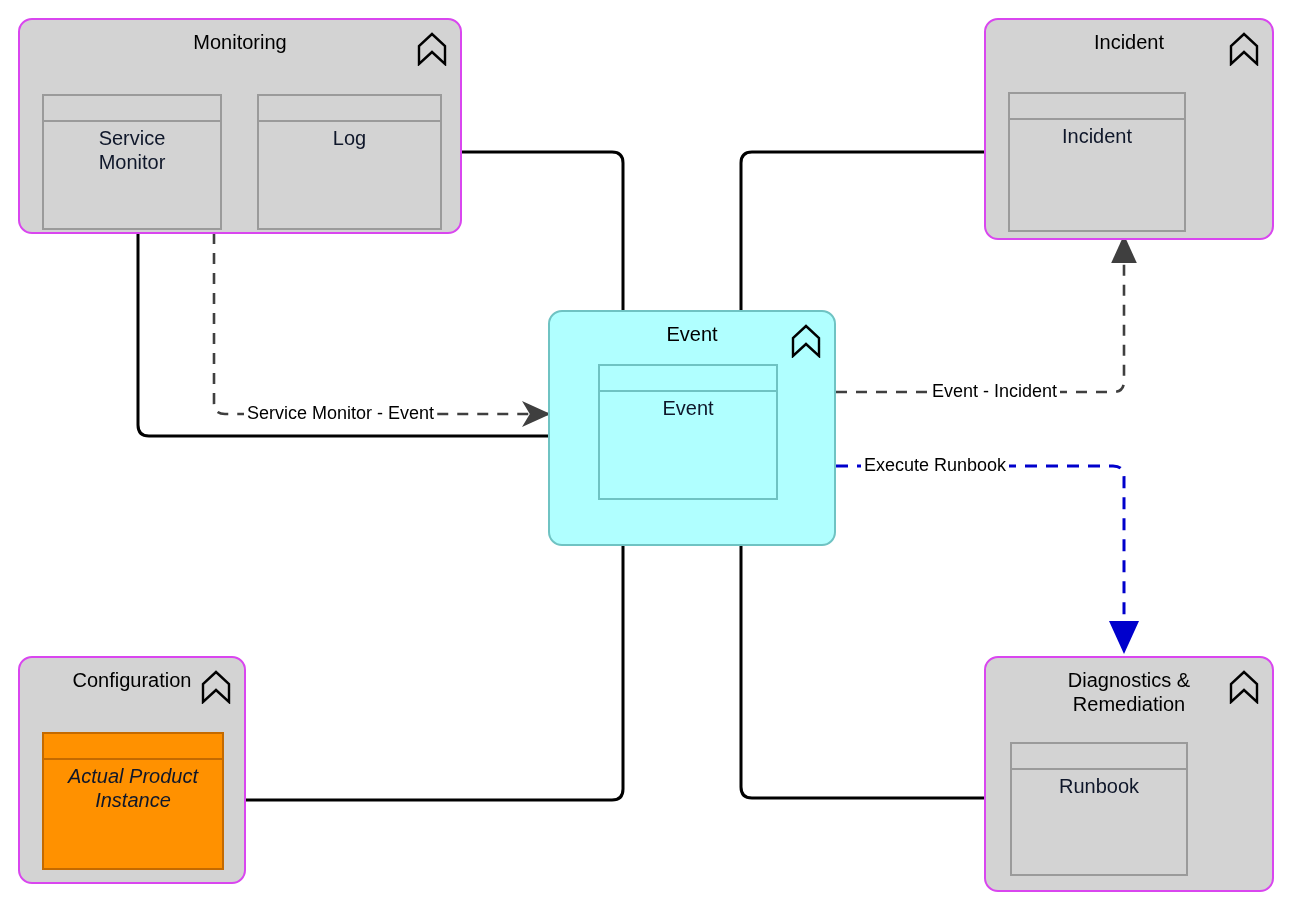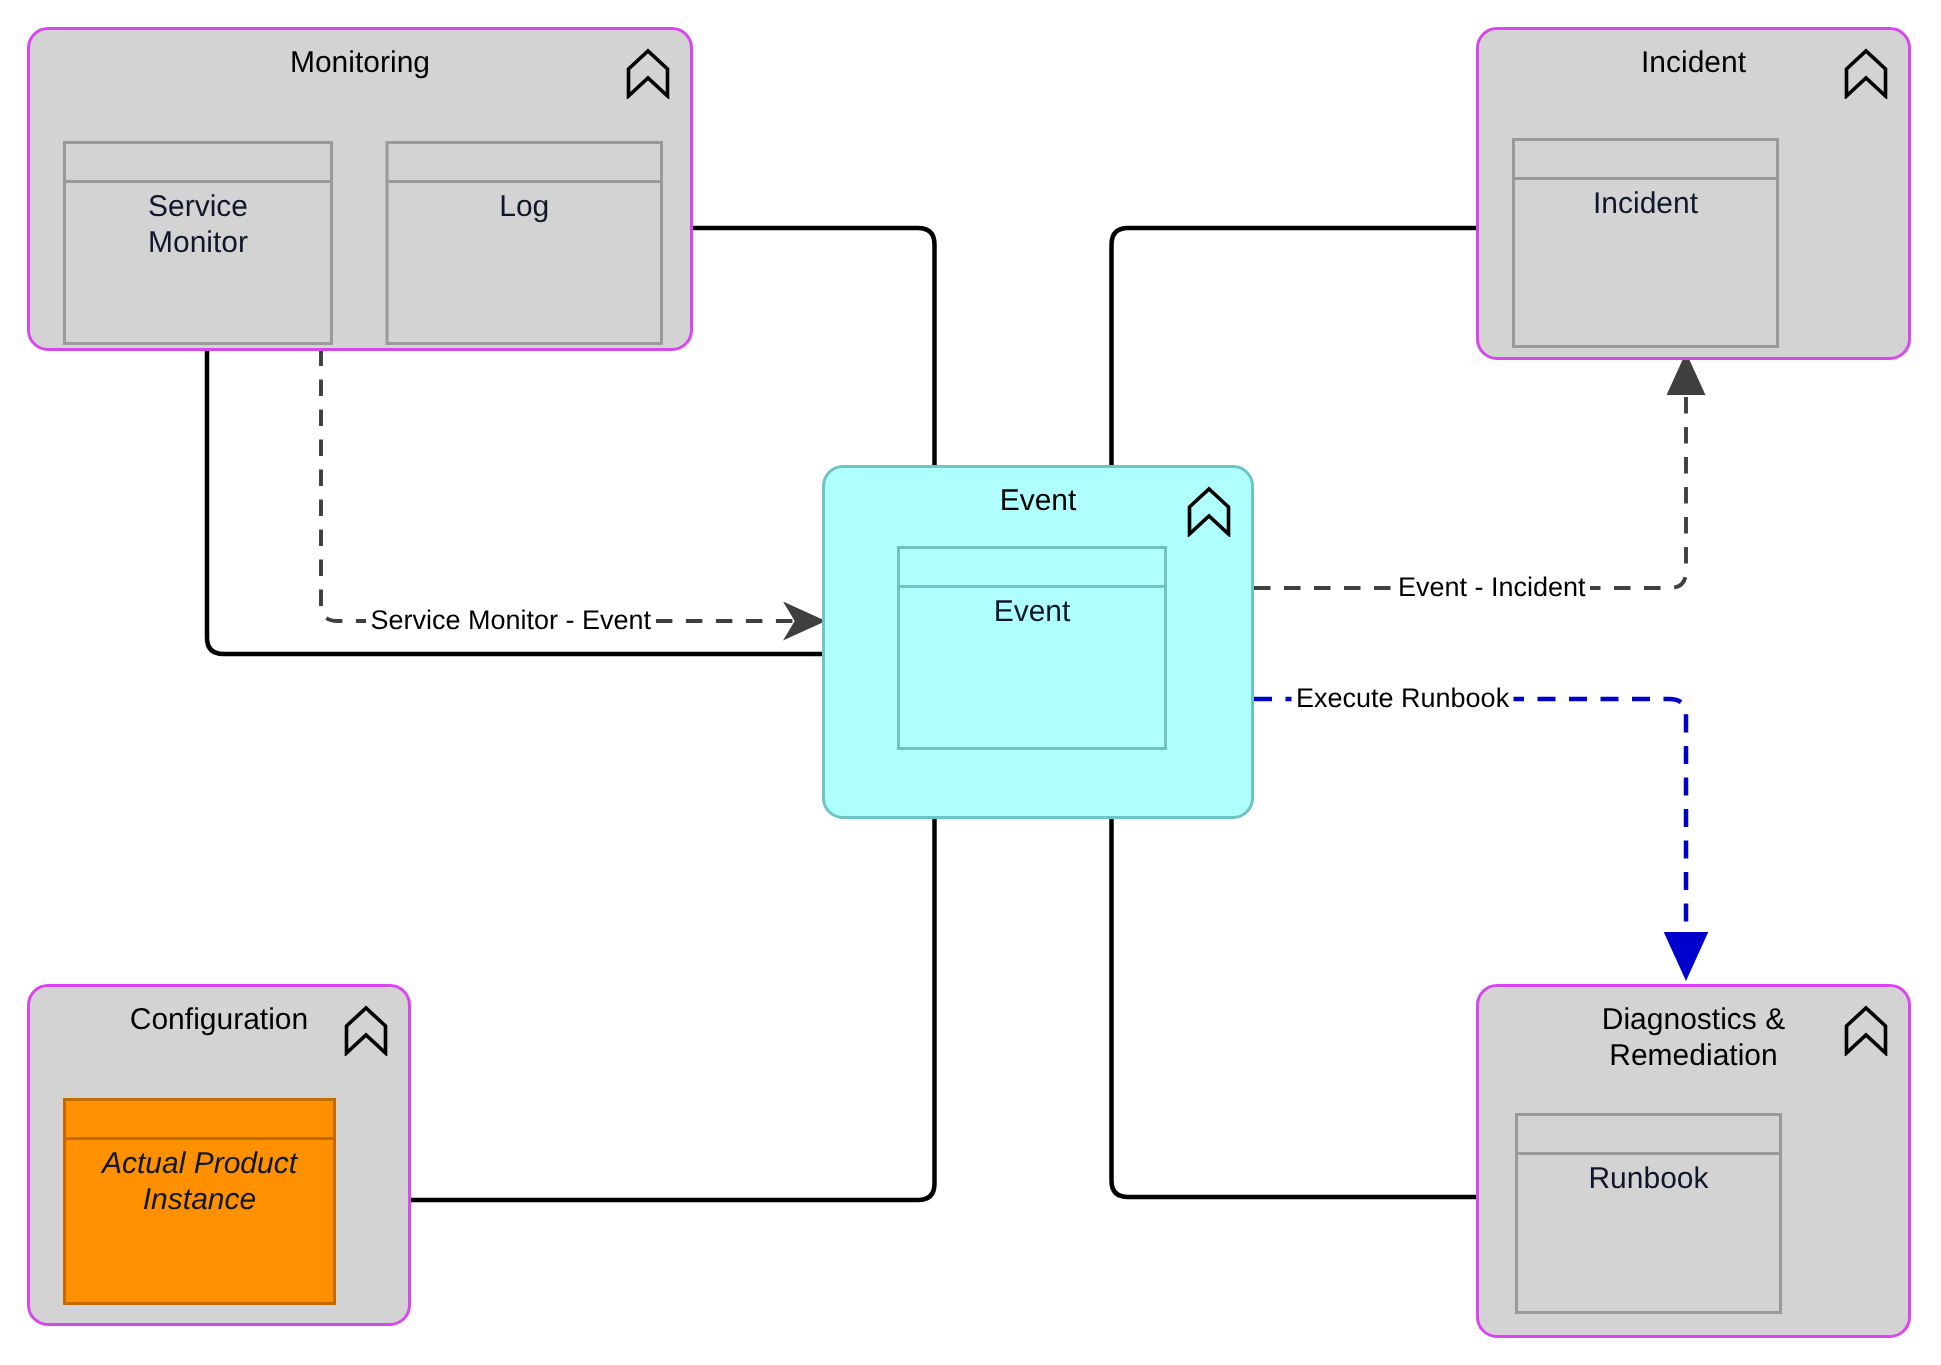--- a/index.html
+++ b/index.html
@@ -179,21 +179,21 @@
     <svg class="group-icon" viewBox="0 0 32 34">
       <path d="M3,32 L3,14 L16,2 L29,14 L29,32 L16,20 Z" fill="none" stroke="#000000" stroke-width="2.4" stroke-linejoin="miter"></path>
     </svg>
 
     <div class="elem-box cyanel" style="left:48px; top:52px; width:180px; height:136px;">
       <div class="elem-head"></div>
       <div class="elem-label">Event</div>
     </div>
   </div>
 
-  <div class="group-box" style="left:18px; top:656px; width:256px; height:228px;">
+  <div class="group-box" style="left:18px; top:656px; width:228px; height:228px;">
     <div class="group-title">Configuration</div>
     <svg class="group-icon" viewBox="0 0 32 34">
       <path d="M3,32 L3,14 L16,2 L29,14 L29,32 L16,20 Z" fill="none" stroke="#000000" stroke-width="2.4" stroke-linejoin="miter"></path>
     </svg>
 
     <div class="elem-box orange" style="left:22px; top:74px; width:182px; height:138px;">
       <div class="elem-head"></div>
       <div class="elem-label">Actual Product
 Instance</div>
     </div>

